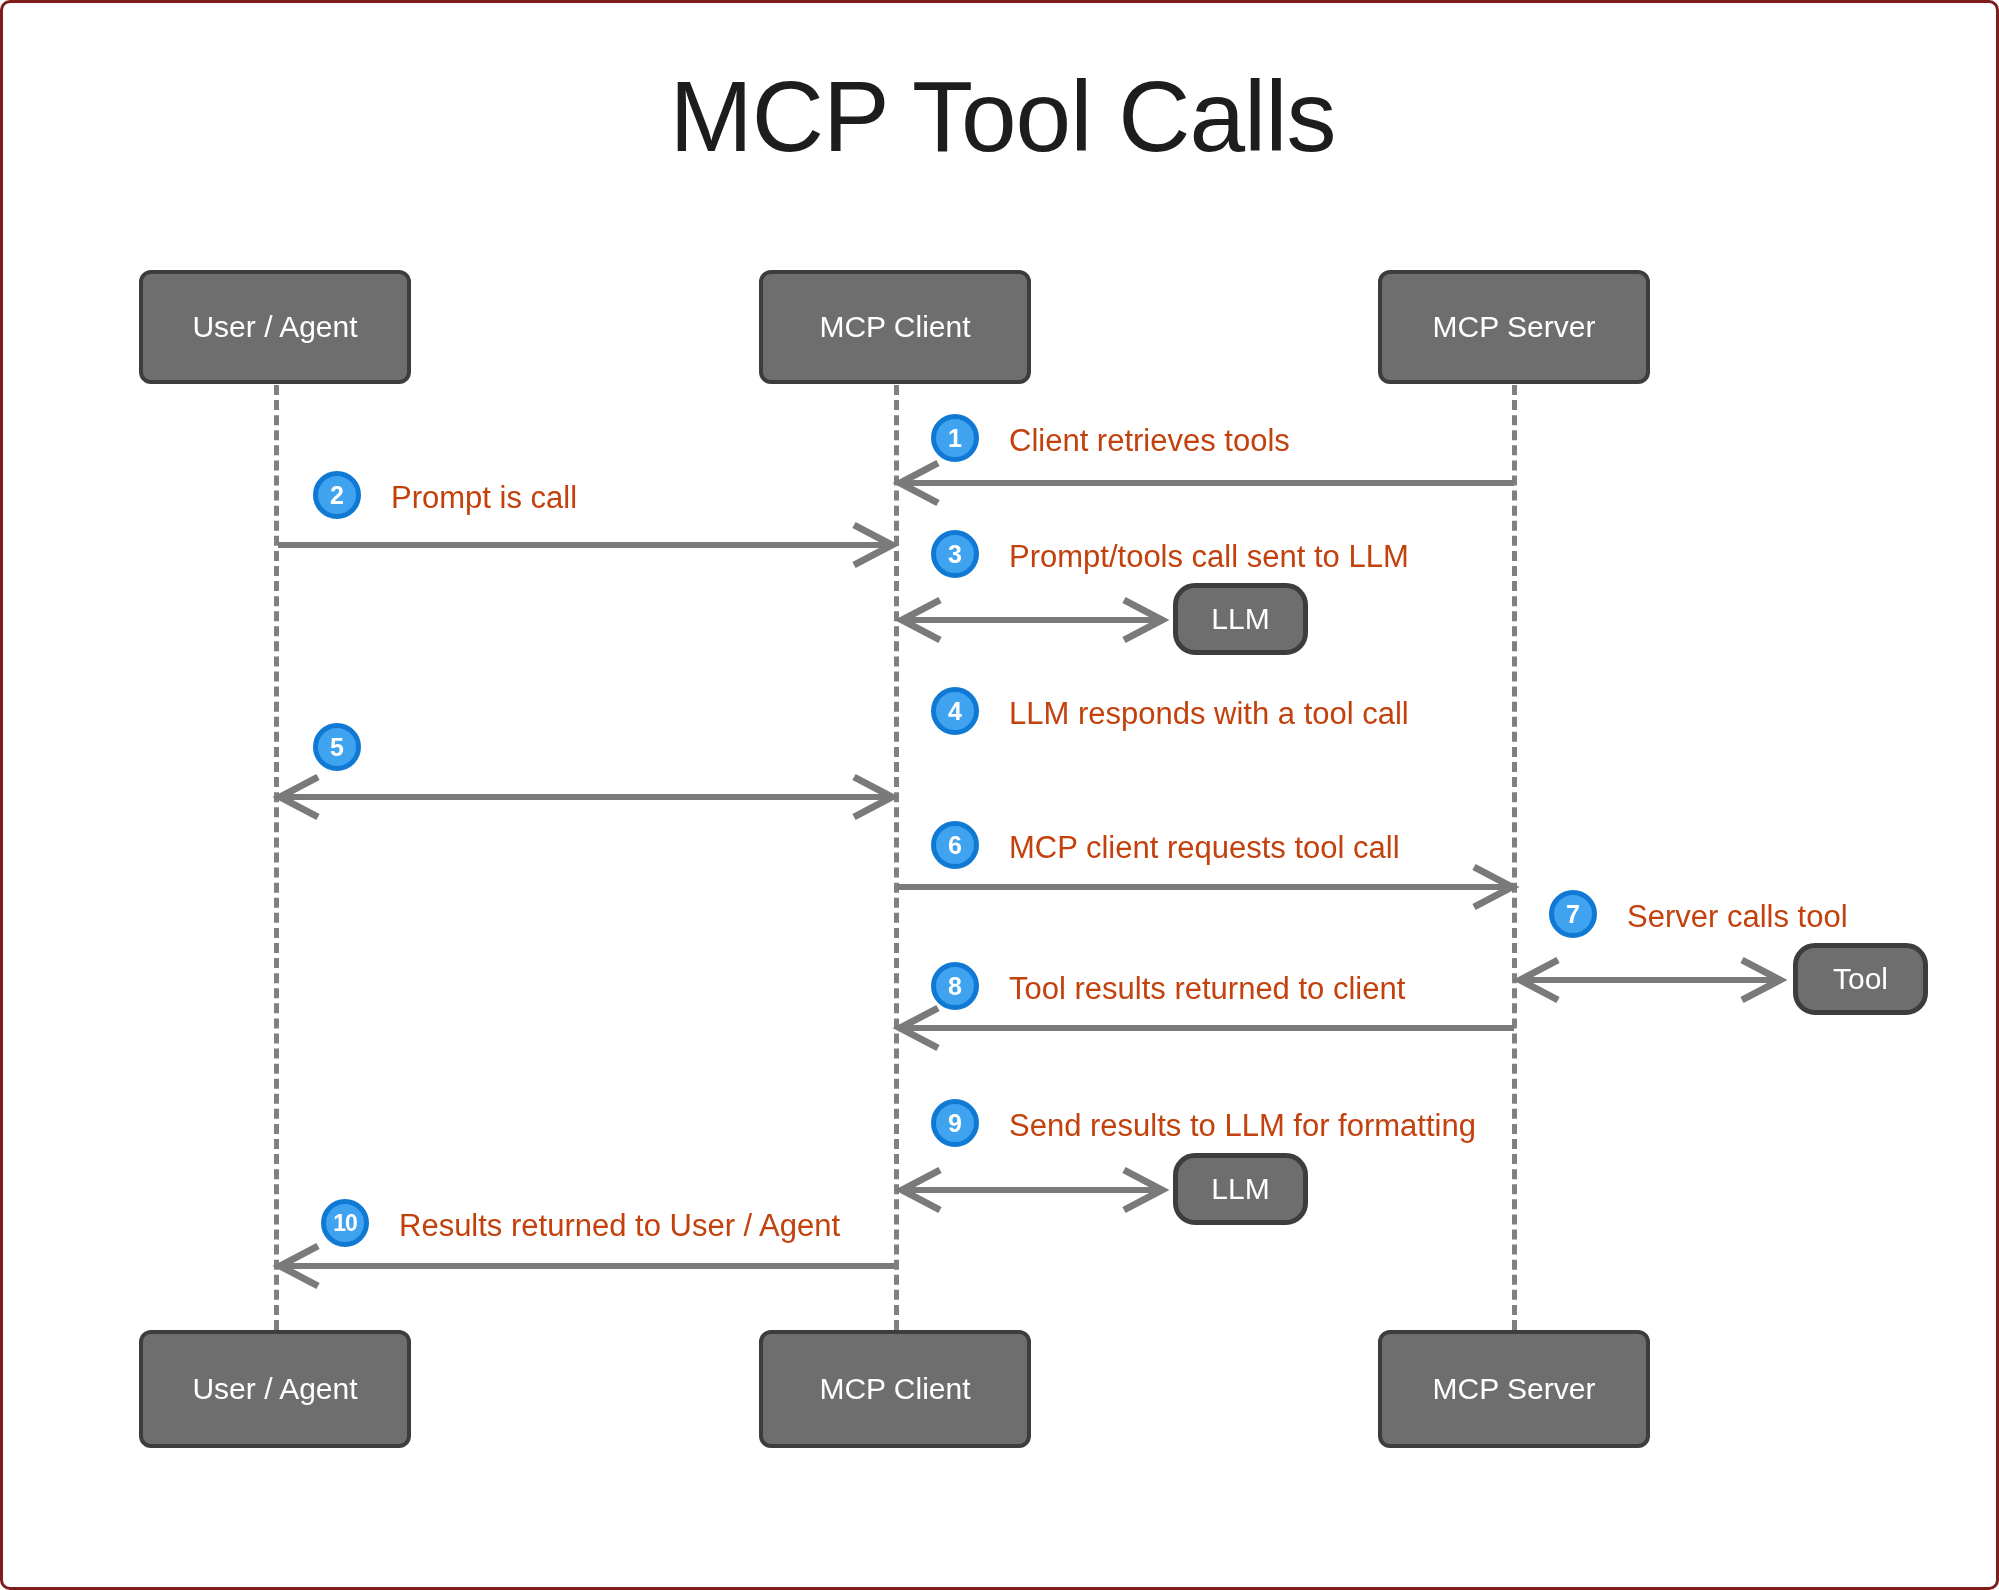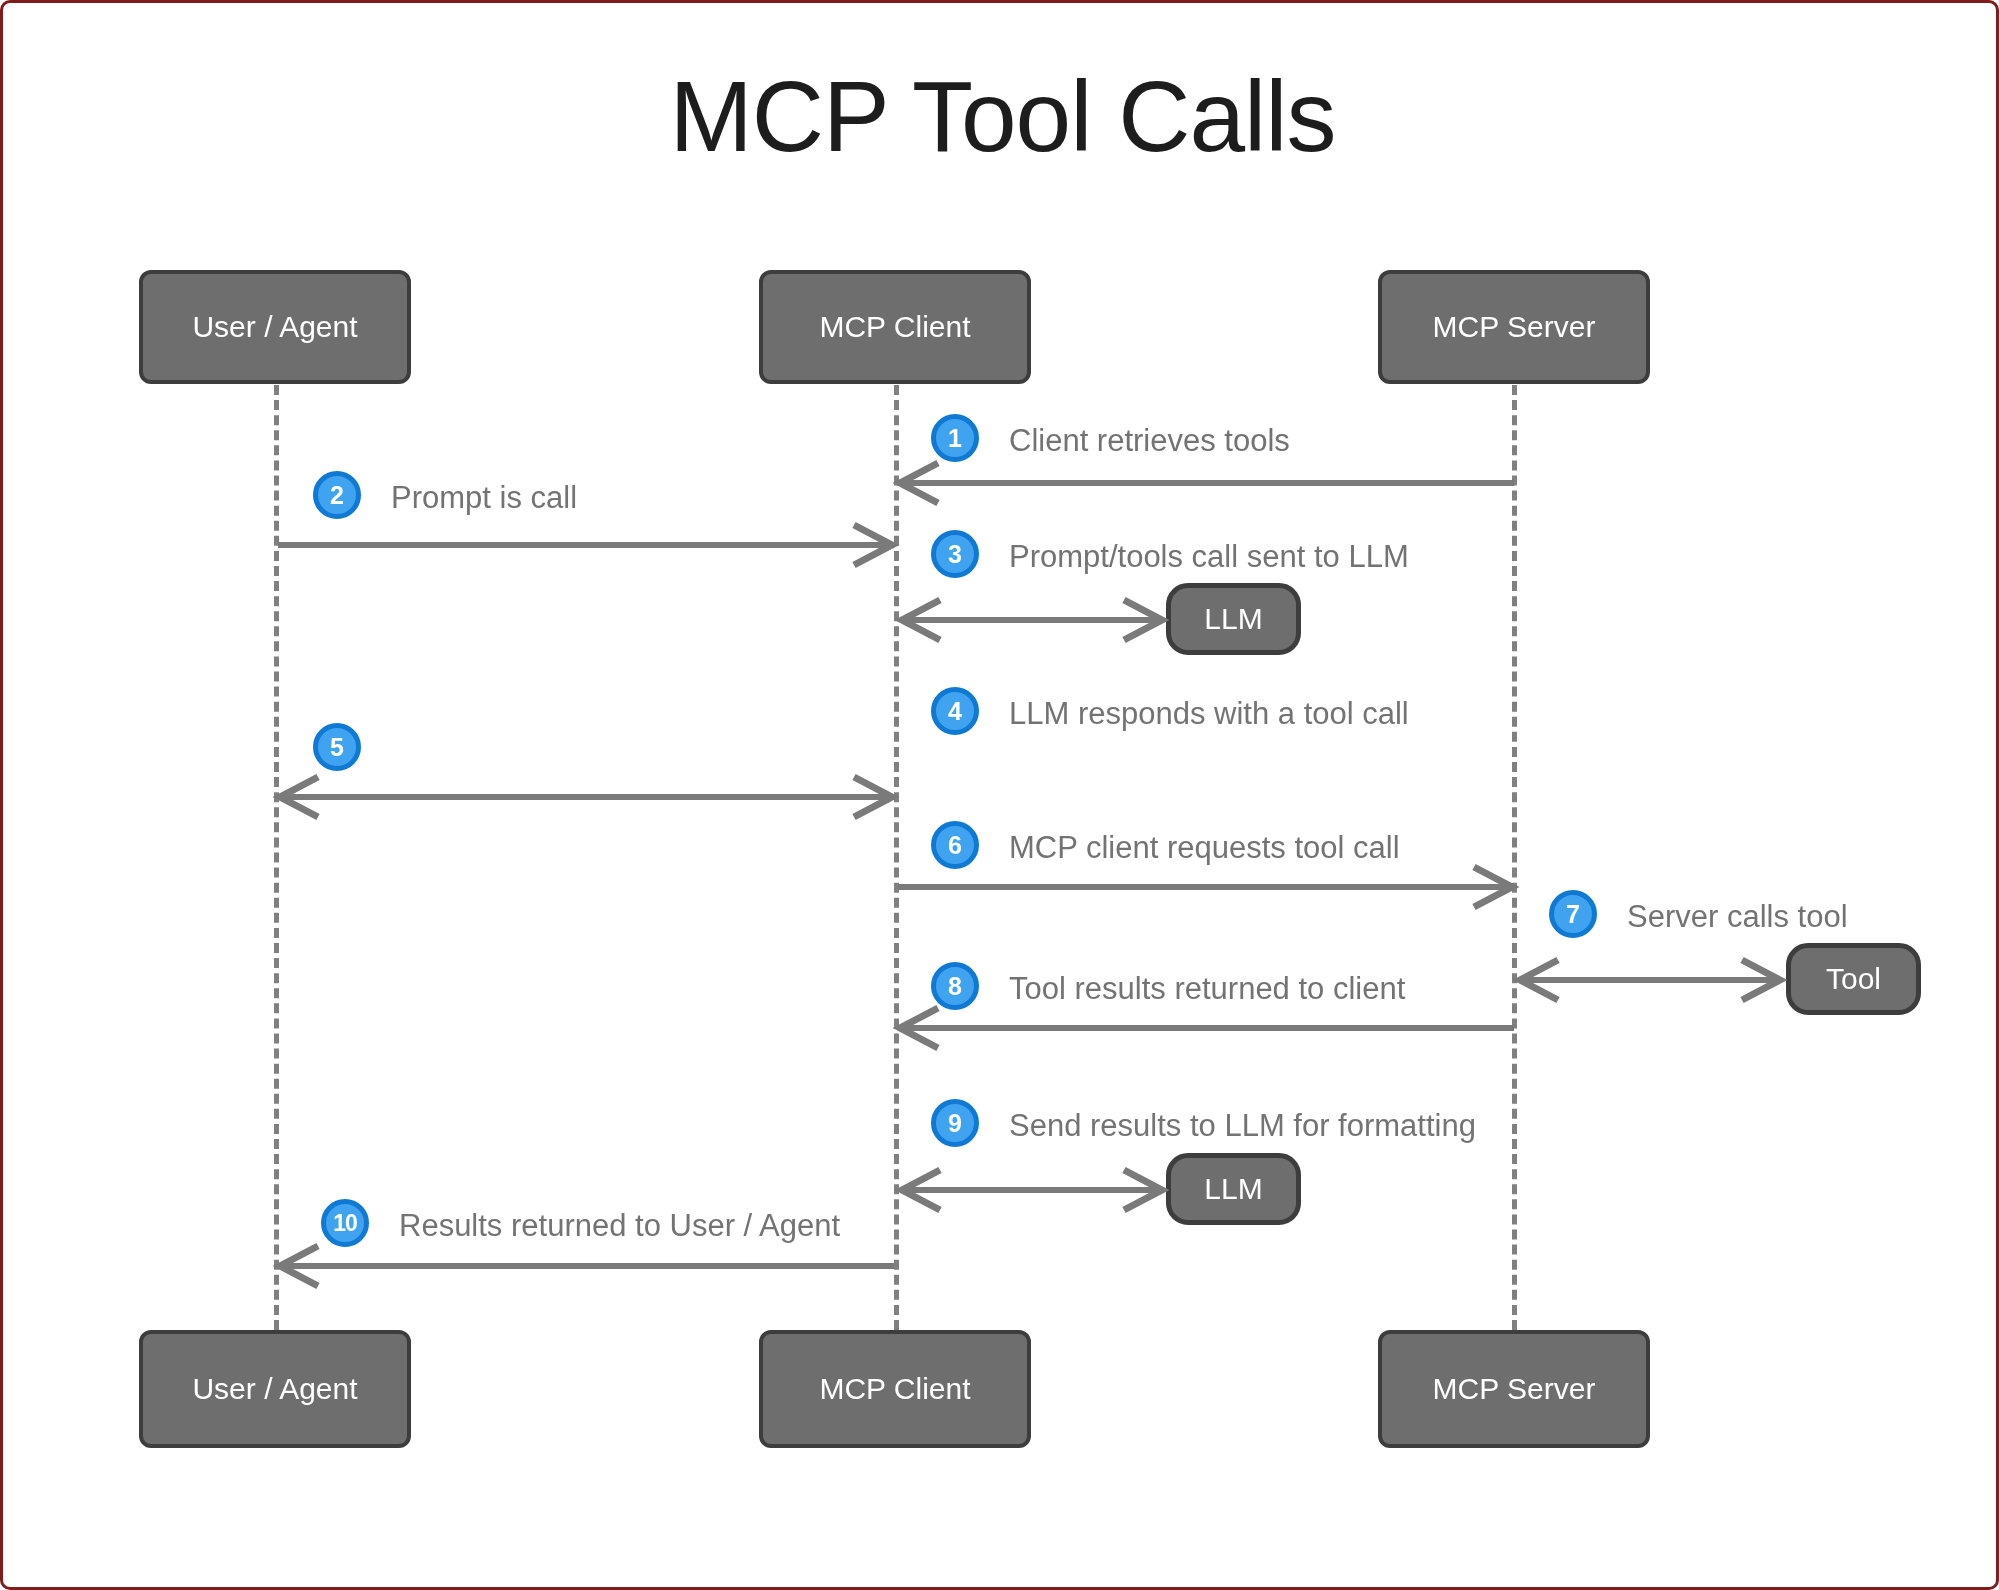--- a/index.html
+++ b/index.html
@@ -62,20 +62,21 @@
     position: absolute;
     background: #6e6e6e;
     border: 5px solid #3d3d3d;
     border-radius: 22px;
     color: #ffffff;
     font-size: 30px;
     display: flex;
     align-items: center;
     justify-content: center;
     box-sizing: border-box;
+    margin-left: 7px;
   }
 
   
   .badge {
     position: absolute;
     width: 48px;
     height: 48px;
     border-radius: 50%;
     background: #3fa3f0;
     border: 5px solid #1079d4;
@@ -88,21 +89,21 @@
     justify-content: center;
     line-height: 1;
     z-index: 4;
   }
   .badge.wide { letter-spacing: -1px; font-size: 23px; }
 
   
   .step-label {
     position: absolute;
     font-size: 31px;
-    color: #737373;
+    color: #c2410c;
     white-space: nowrap;
     line-height: 1;
     z-index: 3;
   }
 
   
   .arrow-svg {
     position: absolute;
     overflow: visible;
     z-index: 2;

